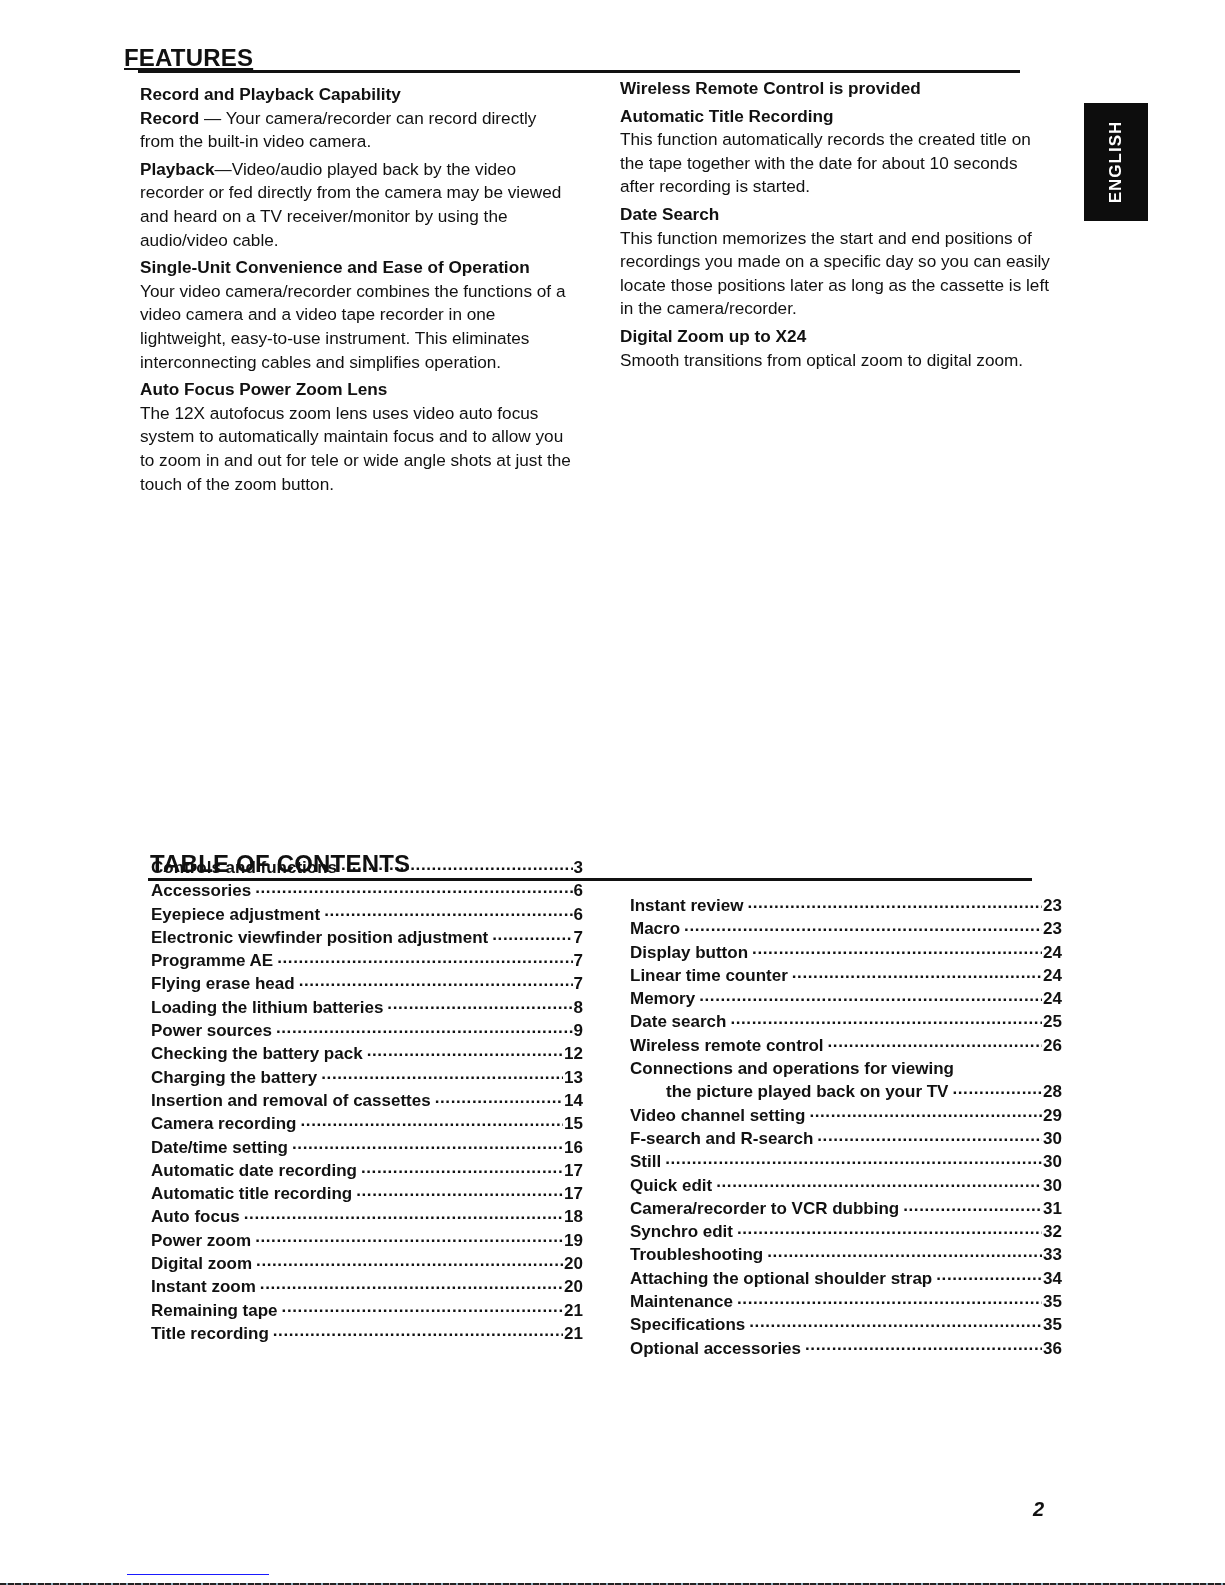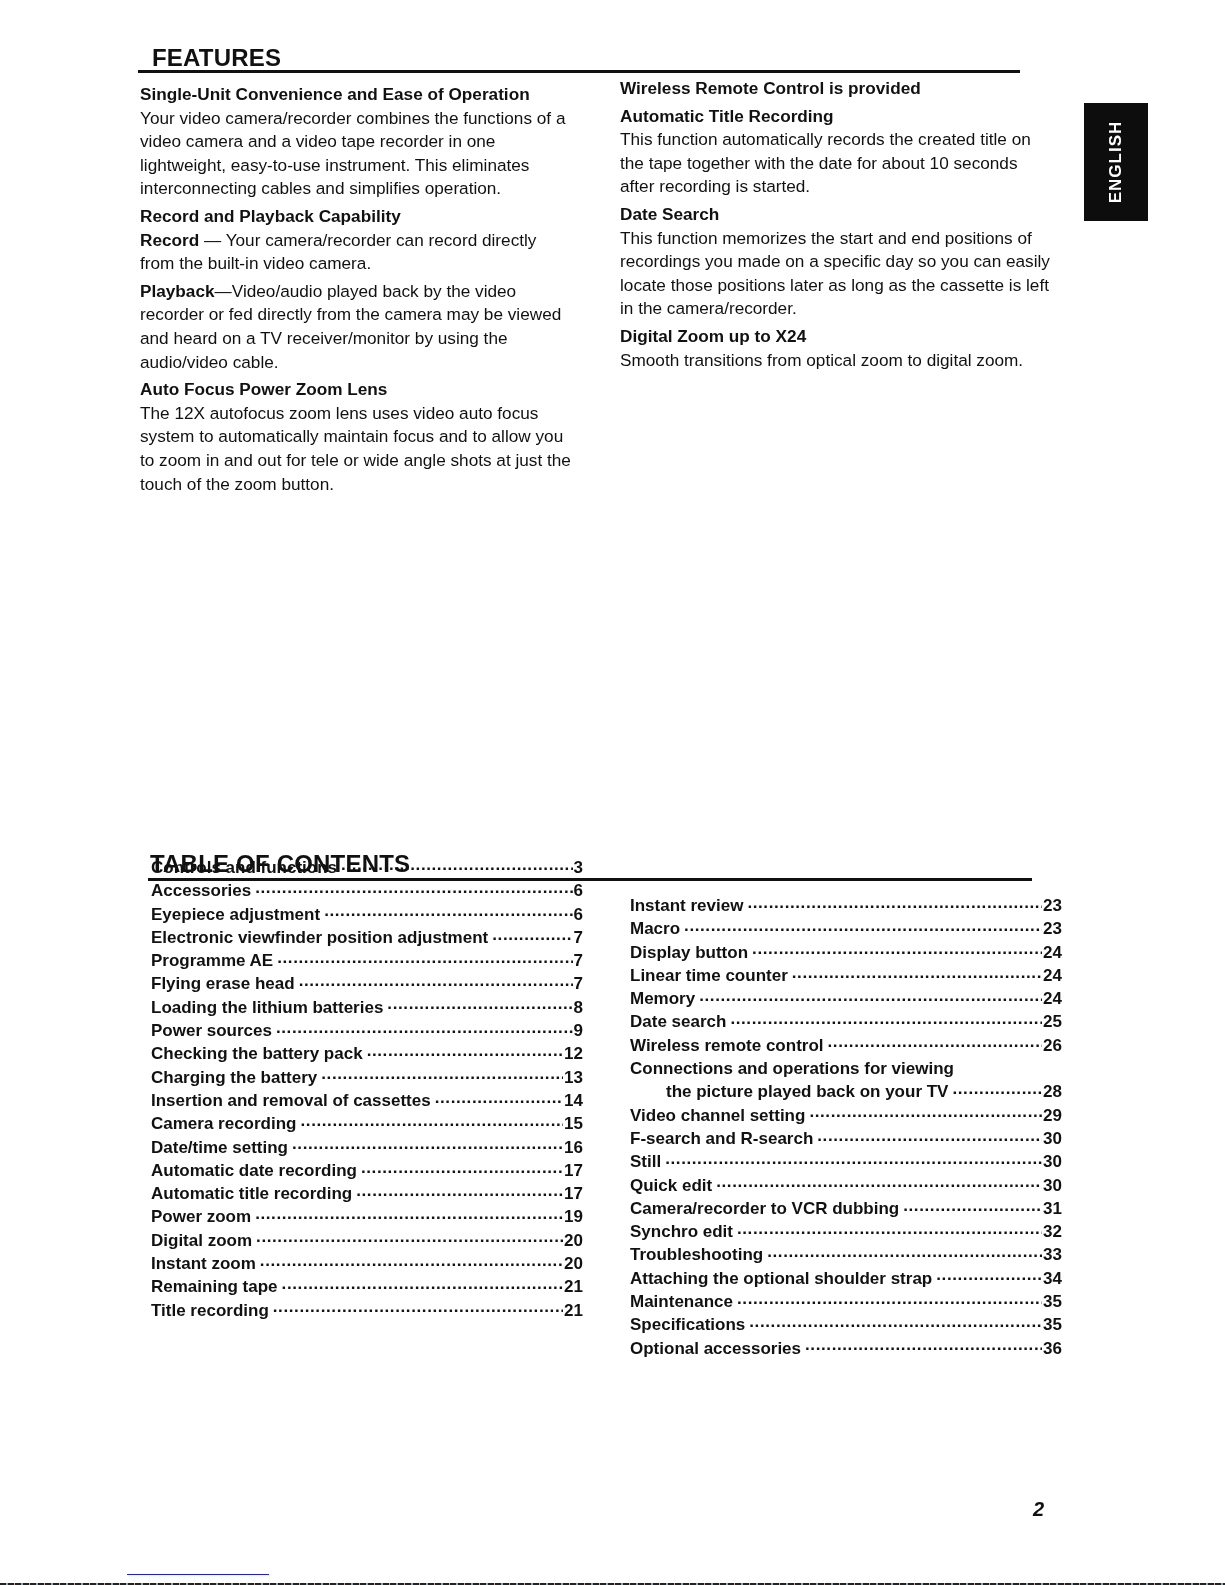--- a/index.html
+++ b/index.html
@@ -43,34 +43,34 @@
   .page-number {
     position: absolute; left: 1033px; top: 1498px; font-size: 20px; font-weight: bold; font-style: italic;
   }
   .blue-line { position: absolute; left: 127px; top: 1574px; width: 142px; height: 1px; background: #1a1aff; }
   .bottom-edge { position: absolute; left: 0; top: 1583px; width: 1225px; height: 2px;
     background: repeating-linear-gradient(90deg, #222 0 6px, #8ab 6px 8px, #222 8px 14px, #caa 14px 15px); }
 </style>
 </head>
 <body>
 
-<h1 class="section-title" style="left:152px; top:44px;">FEATURES</h1>
+<h1 class="section-title" style="left:124px; top:44px;text-decoration:underline;">FEATURES</h1>
 <div class="rule" style="left:138px; top:70px; width:882px;"></div>
 
 <div class="col just" id="feat-left" style="left:140px; top:83px; width:434px;">
-    <div class="block">
-      <h3>Single-Unit Convenience and Ease of Operation</h3>
-      <p><span>Your video camera/recorder combines the functions of a video camera and a video tape recorder in one lightweight, easy-to-use instrument. This eliminates interconnecting cables and simplifies operation.</span></p>
-    </div>
     <div class="block">
       <h3>Record and Playback Capability</h3>
       <p><span class="lead">Record</span><span> — Your camera/recorder can record directly from the built-in video camera.</span></p>
       <p><span class="lead">Playback</span><span>—Video/audio played back by the video recorder or fed directly from the camera may be viewed and heard on a TV receiver/monitor by using the audio/video cable.</span></p>
     </div>
     <div class="block">
+      <h3>Single-Unit Convenience and Ease of Operation</h3>
+      <p><span>Your video camera/recorder combines the functions of a video camera and a video tape recorder in one lightweight, easy-to-use instrument. This eliminates interconnecting cables and simplifies operation.</span></p>
+    </div>
+    <div class="block">
       <h3>Auto Focus Power Zoom Lens</h3>
       <p><span>The 12X autofocus zoom lens uses video auto focus system to automatically maintain focus and to allow you to zoom in and out for tele or wide angle shots at just the touch of the zoom button.</span></p>
     </div>
   </div>
 <div class="col just" id="feat-right" style="left:620px; top:77px; width:434px;">
     <div class="block">
       <h3>Wireless Remote Control is provided</h3>
     </div>
     <div class="block">
       <h3>Automatic Title Recording</h3>
@@ -163,20 +163,25 @@
       <span class="lbl">Automatic date recording</span>
       <span class="dots"></span>
       <span class="pg">17</span>
     </div>
     <div class="toc-row">
       <span class="lbl">Automatic title recording</span>
       <span class="dots"></span>
       <span class="pg">17</span>
     </div>
     <div class="toc-row">
+      <span class="lbl">Auto focus</span>
+      <span class="dots"></span>
+      <span class="pg">18</span>
+    </div>
+    <div class="toc-row">
       <span class="lbl">Power zoom</span>
       <span class="dots"></span>
       <span class="pg">19</span>
     </div>
     <div class="toc-row">
       <span class="lbl">Digital zoom</span>
       <span class="dots"></span>
       <span class="pg">20</span>
     </div>
     <div class="toc-row">

